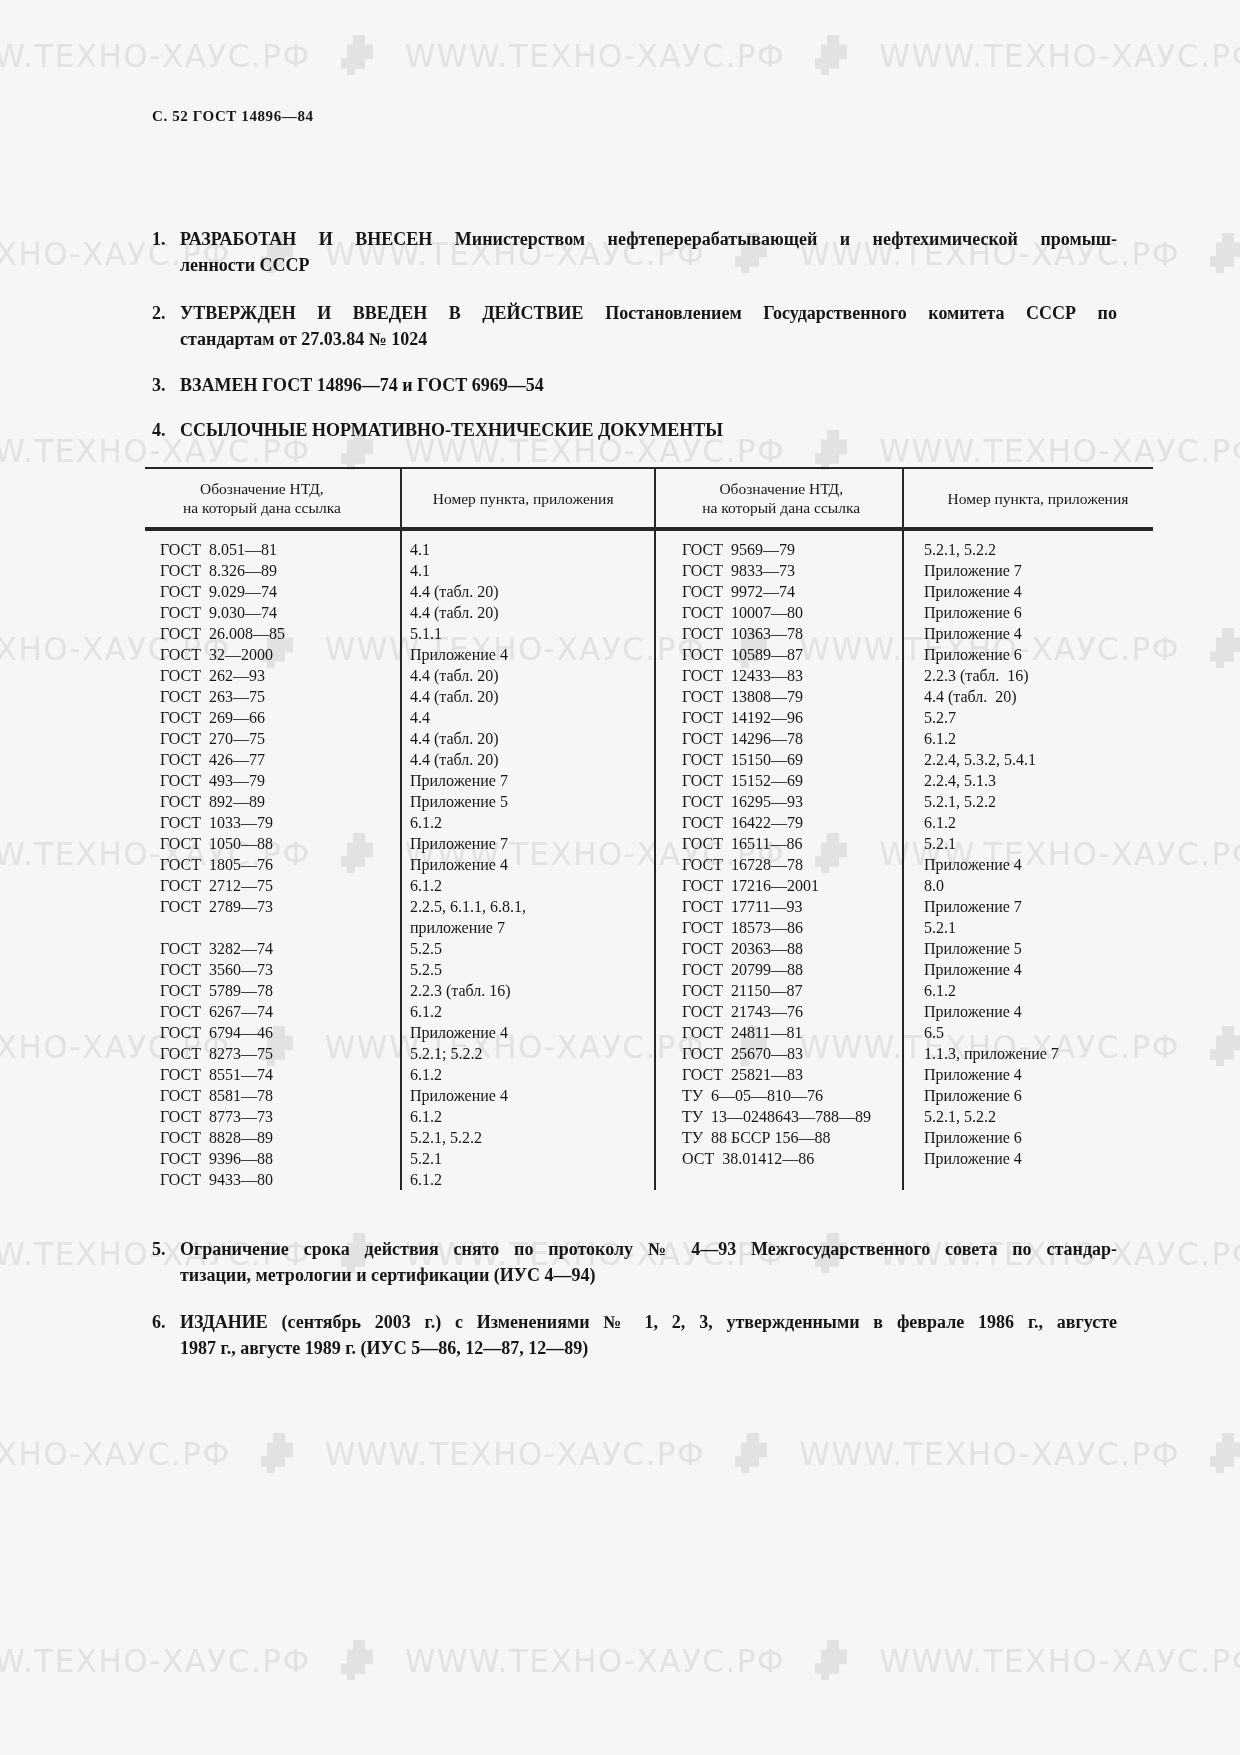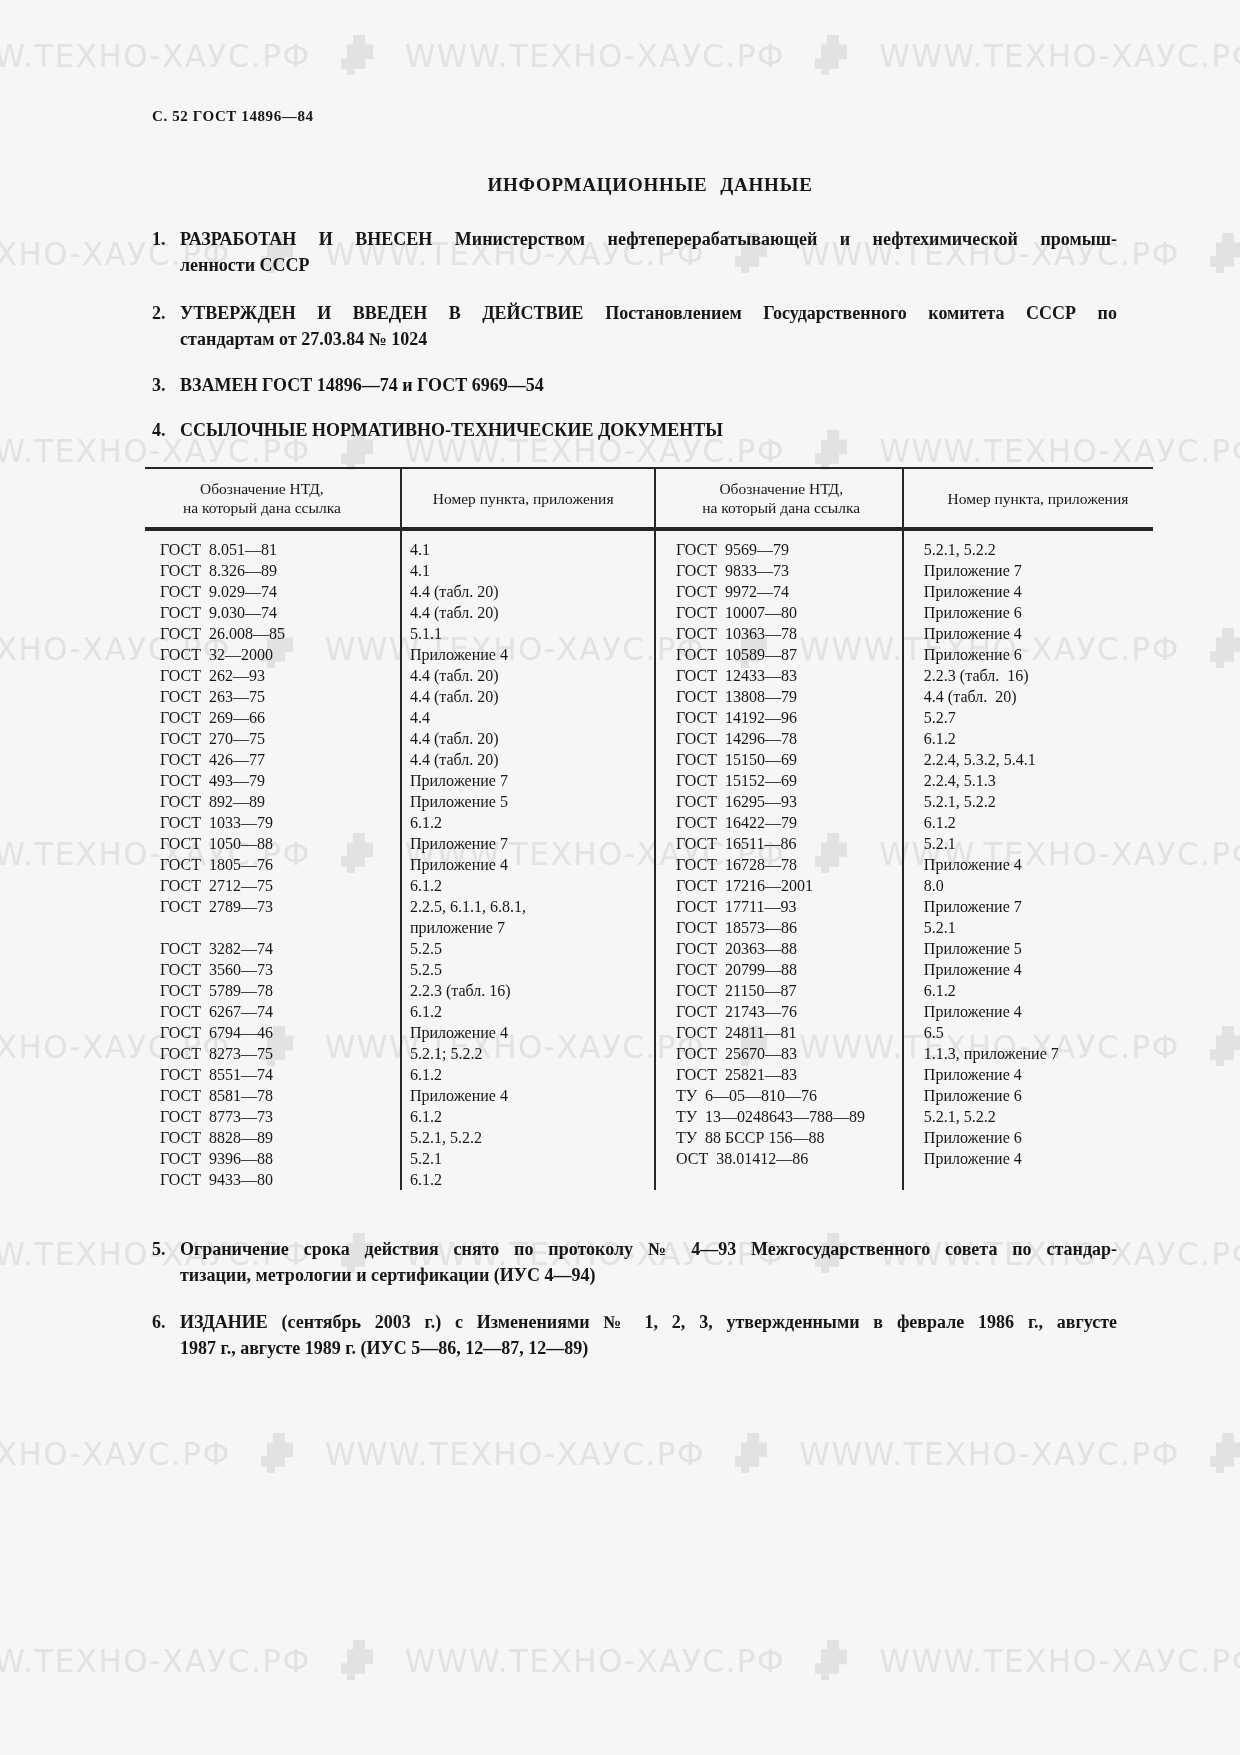--- a/index.html
+++ b/index.html
@@ -66,21 +66,21 @@
   }
   .vline{position:absolute;top:0;bottom:0;width:2px;background:#262626;}
   .vl1{left:255px}.vl2{left:509px}.vl3{left:757px}
   .half{display:flex;flex-direction:column;}
   .half-left{width:509px;}
   .half-right{width:499px;}
   .trow{display:flex;font-size:16px;line-height:21px;}
   .td{box-sizing:border-box;white-space:pre-wrap;}
   .half-left  .td-doc{width:255px;padding-left:15px;}
   .half-left  .td-ref{width:254px;padding-left:10px;}
-  .half-right .td-doc{width:268px;padding-left:22px;}
+  .half-right .td-doc{width:268px;padding-left:28px;}
   .half-right .td-ref{width:251px;padding-left:12px;}
 </style>
 </head>
 <body>
 
 <div class="page" style="background: rgb(246, 246, 244);">
 
   <div class="wm-layer" id="wm-layer">
       <div class="wm-row" style="top: 36px; left: -70px; color: rgb(226, 226, 226);">
         <span class="wm-t">WWW.ТЕХНО-ХАУС.РФ</span>
@@ -235,21 +235,20 @@
             <path fill="#e2e2e2" d="M12 0 h12 v9 h8 v14 h-8 v9 h-10 v6 h-8 v-6 h-6 v-10 h6 v-13 h6 z"></path>
           </svg>
         </span>
         <span class="wm-t">WWW.ТЕХНО-ХАУС.РФ</span>
       </div>
     </div>
 
   <div class="content">
 
     <div class="doc-header">С. 52 ГОСТ 14896—84</div>
-    <div class="doc-title">ИНФОРМАЦИОННЫЕ ДАННЫЕ</div>
 
     <div class="section s1">
       <span class="num">1.</span>
       <div class="lines">
           <div class="ln j">РАЗРАБОТАН И ВНЕСЕН Министерством нефтеперерабатывающей и нефтехимической промыш-</div>
           <div class="ln">ленности СССР</div>
         </div>
     </div>
     <div class="section s2">
       <span class="num">2.</span>

